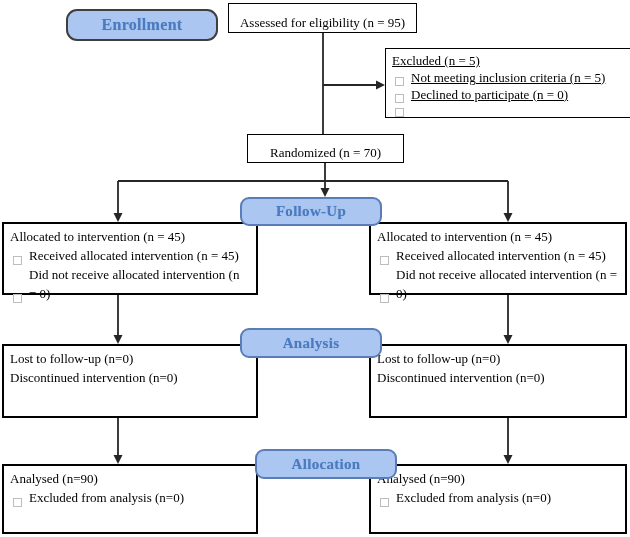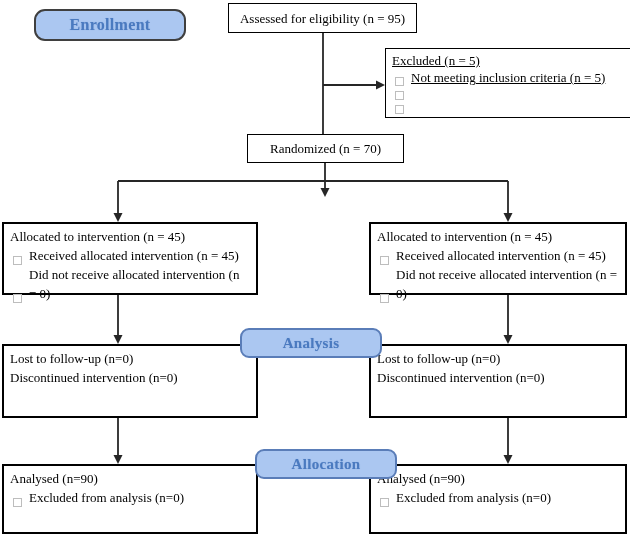--- a/index.html
+++ b/index.html
@@ -5,35 +5,35 @@
   html,body{margin:0;padding:0;background:#fff;}
   #canvas{
     position:relative;width:630px;height:537px;background:#fff;overflow:hidden;
     font-family:"Liberation Serif", serif;color:#000;
   }
   svg.connectors{position:absolute;left:0;top:0;z-index:1;}
   .box{
     position:absolute;background:#fff;border:2px solid #000;z-index:2;
     font-size:13px;line-height:19px;padding:3px 6px;box-sizing:border-box;
   }
-  .box.thin{border-width:1px;display:flex;align-items:center;justify-content:center;
+  .box.thin{border-width:1px;display:flex;align-items:flex-end;justify-content:center;
     text-align:center;padding:0 4px;}
   .box.mid{border-width:1.5px;line-height:17px;}
   .row{display:flex;align-items:flex-end;}
   .sq{
     width:7px;height:7px;border:1px solid #bdbdbd;background:#fff;
     flex:0 0 auto;margin:5px 7px 0 3px;
   }
   .stage{
     position:absolute;z-index:3;background:#abc7f1;border:2px solid #5a7db8;
     border-radius:9px;display:flex;align-items:center;justify-content:center;
     font-size:15px;font-weight:bold;color:#4a7ac0;letter-spacing:.3px;
     box-sizing:border-box;text-shadow:0 0 1px rgba(90,125,184,.45);
   }
-  .stage.enroll{border-color:#3f3f3f;border-radius:11px;font-size:16px;}
+  .stage.enroll{border-color:#3f3f3f;border-radius:11px;font-size:16px;margin-left:32px;}
   
   #btn-enrollment{left:34px;top:9px;width:152px;height:32px;}
   #box-assessed{left:228px;top:3px;width:189px;height:30px;}
   #box-excluded{left:385px;top:48px;width:258px;height:70px;text-decoration:underline;}
   #box-randomized{left:247px;top:134px;width:157px;height:29px;}
   #btn-followup{left:240px;top:197px;width:142px;height:29px;}
   #box-alloc-left{left:2px;top:222px;width:256px;height:73px;}
   #box-alloc-right{left:369px;top:222px;width:258px;height:73px;}
   #btn-analysis{left:240px;top:328px;width:142px;height:30px;text-align:center;}
   #box-lost-left{left:2px;top:344px;width:256px;height:74px;}
@@ -71,35 +71,37 @@
       <polygon points="503.5,335 512.5,335 508,344" stroke="none"></polygon>
 
       <line x1="118" y1="418" x2="118" y2="456"></line>
       <polygon points="113.5,455 122.5,455 118,464" stroke="none"></polygon>
       <line x1="508" y1="418" x2="508" y2="456"></line>
       <polygon points="503.5,455 512.5,455 508,464" stroke="none"></polygon>
     </g>
   </svg>
 
   <div class="stage enroll" id="btn-enrollment">Enrollment</div>
+  <div class="stage" id="btn-followup">Follow-Up</div>
   <div class="stage" id="btn-analysis">Analysis</div>
   <div class="stage" id="btn-allocation">Allocation</div>
 
   <div class="box thin" id="box-assessed">
     <span>Assessed for eligibility (n = 95)</span>
   </div>
 
   <div class="box mid" id="box-excluded">
     <div>Excluded (n = 5)</div>
     <div class="row">
       <span class="sq"></span>
       <span>Not meeting inclusion criteria (n = 5)</span>
     </div>
     <div class="row">
       <span class="sq"></span>
+      <span>Declined to participate (n = 0)</span>
     </div>
     <div class="row">
       <span class="sq"></span>
     </div>
   </div>
 
   <div class="box thin" id="box-randomized">
     <span>Randomized (n = 70)</span>
   </div>
 

